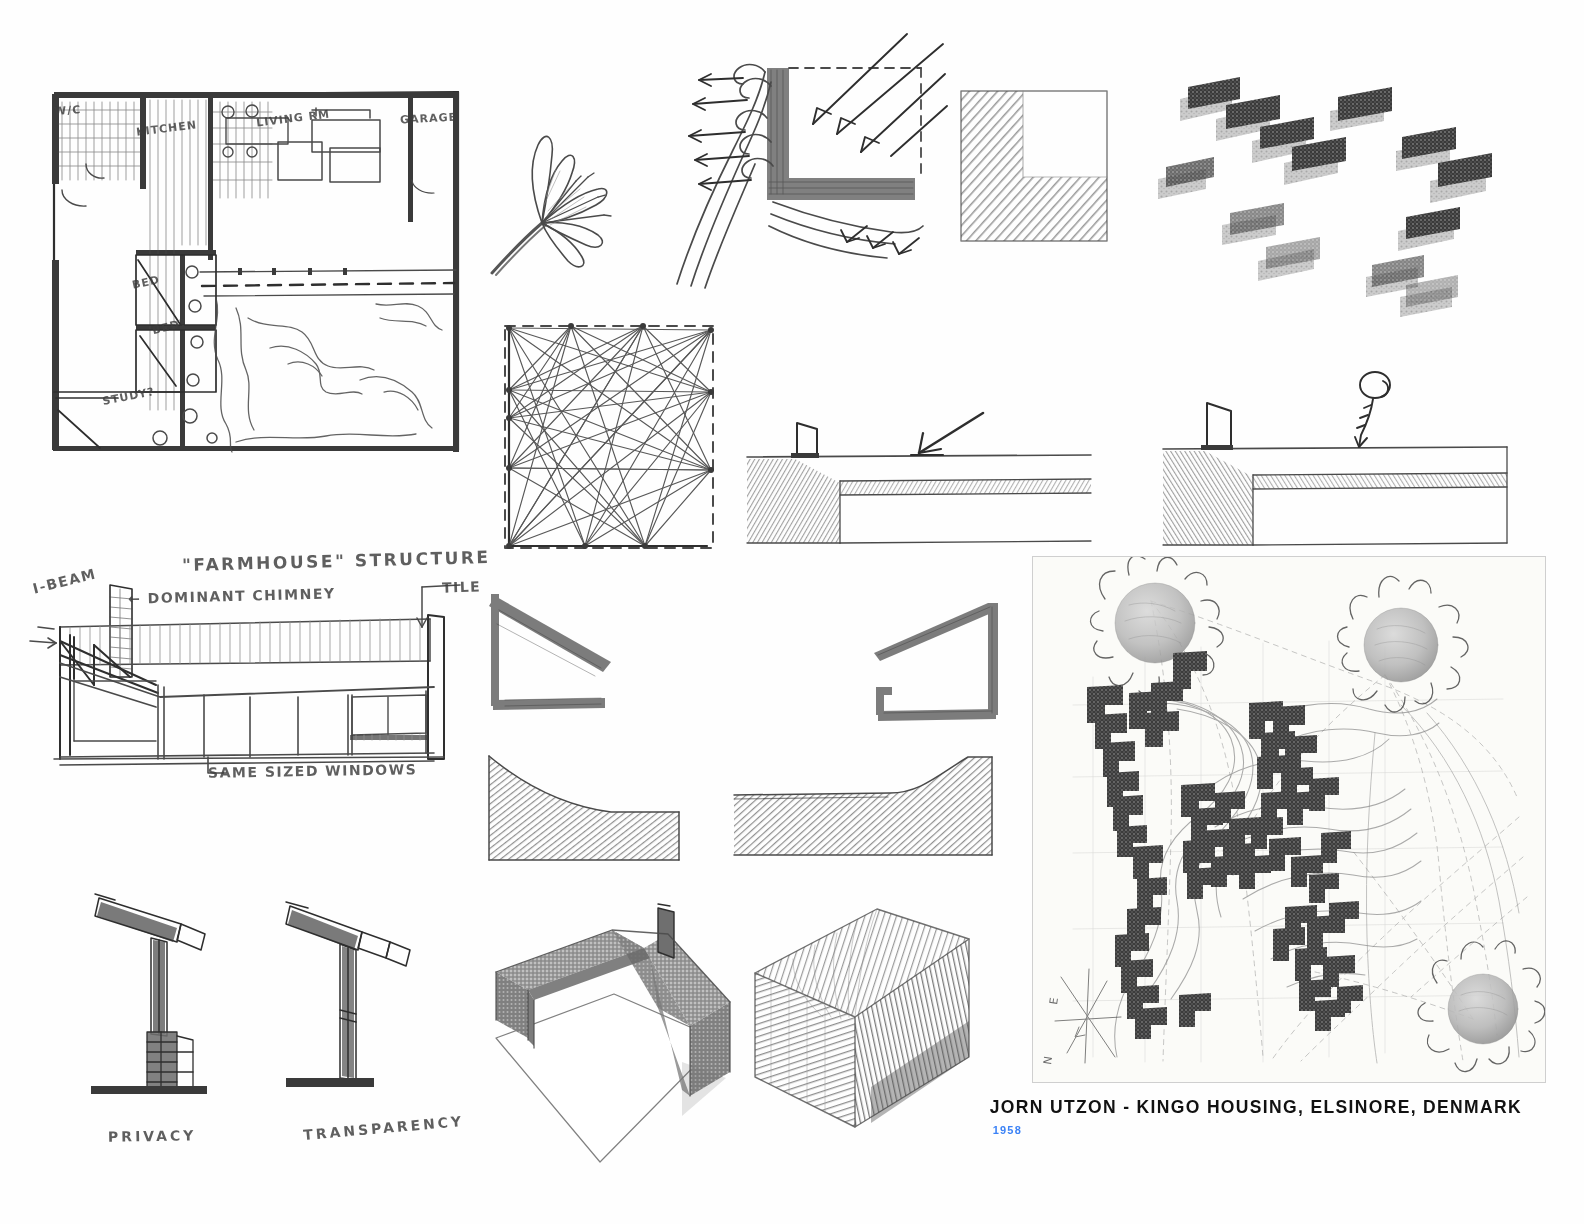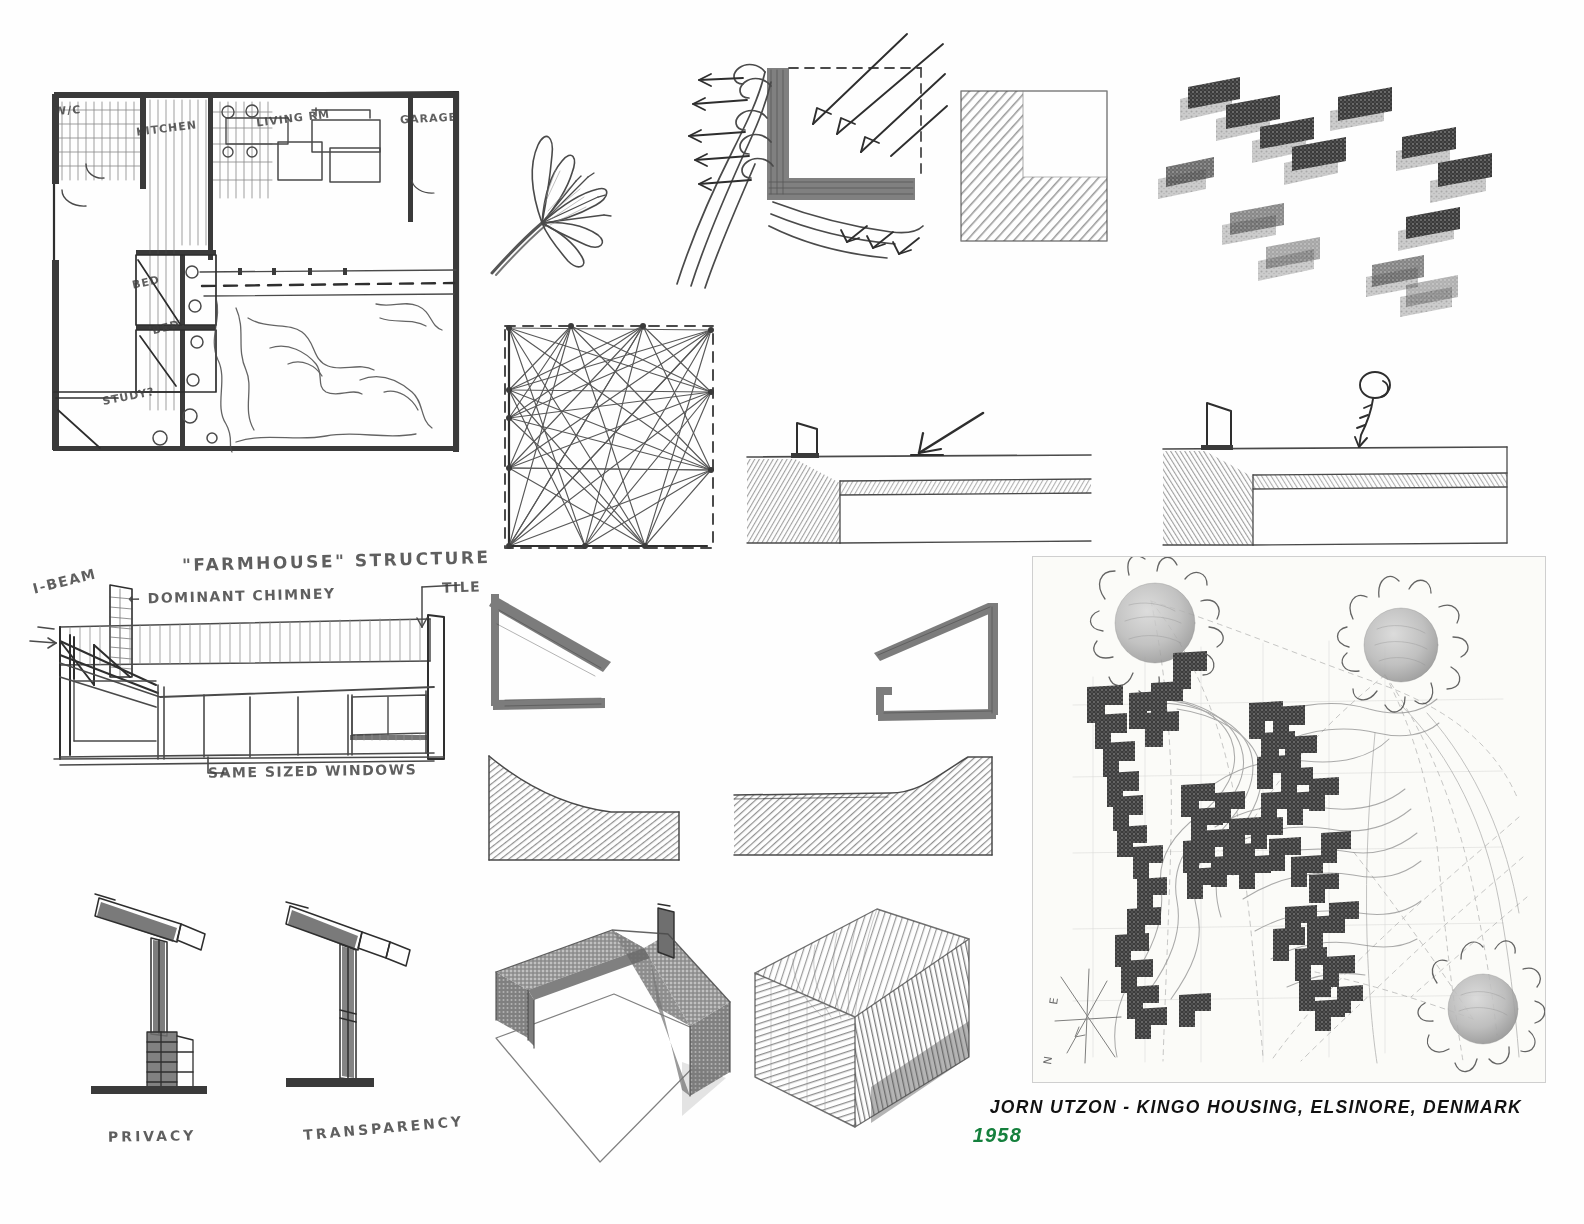--- a/index.html
+++ b/index.html
@@ -24,28 +24,27 @@
     opacity:.82;
   }
   .hand.sm{font-size:11px;letter-spacing:1px;}
   .hand.md{font-size:14px;}
   .hand.lg{font-size:17px;letter-spacing:2.5px;}
 
   .caption-block{
     position:absolute;
     text-align:right;
     font-family:"Liberation Sans", sans-serif;
-    font-style:italic;
   }
   .caption-main{
     font-size:17.5px;font-weight:700;letter-spacing:1.35px;color:#111;
     white-space:nowrap;
   }
   .caption-year{
-    font-size:20px;font-weight:700;letter-spacing:1.2px;color:#15803d;
+    font-size:11px;font-weight:700;letter-spacing:1.2px;color:#3b82f6;
     margin-top:6px;margin-right:500px;
   }
 
   
   .pencil{stroke:#4a4a4a;fill:none;stroke-linecap:round;stroke-linejoin:round;}
   .pencil-dk{stroke:#2e2e2e;fill:none;stroke-linecap:round;stroke-linejoin:round;}
   .pencil-lt{stroke:#8c8c8c;fill:none;stroke-linecap:round;stroke-linejoin:round;}
   .fill-dk{fill:#3a3a3a;stroke:none;}
   .fill-md{fill:#6f6f6f;stroke:none;}
 </style>

